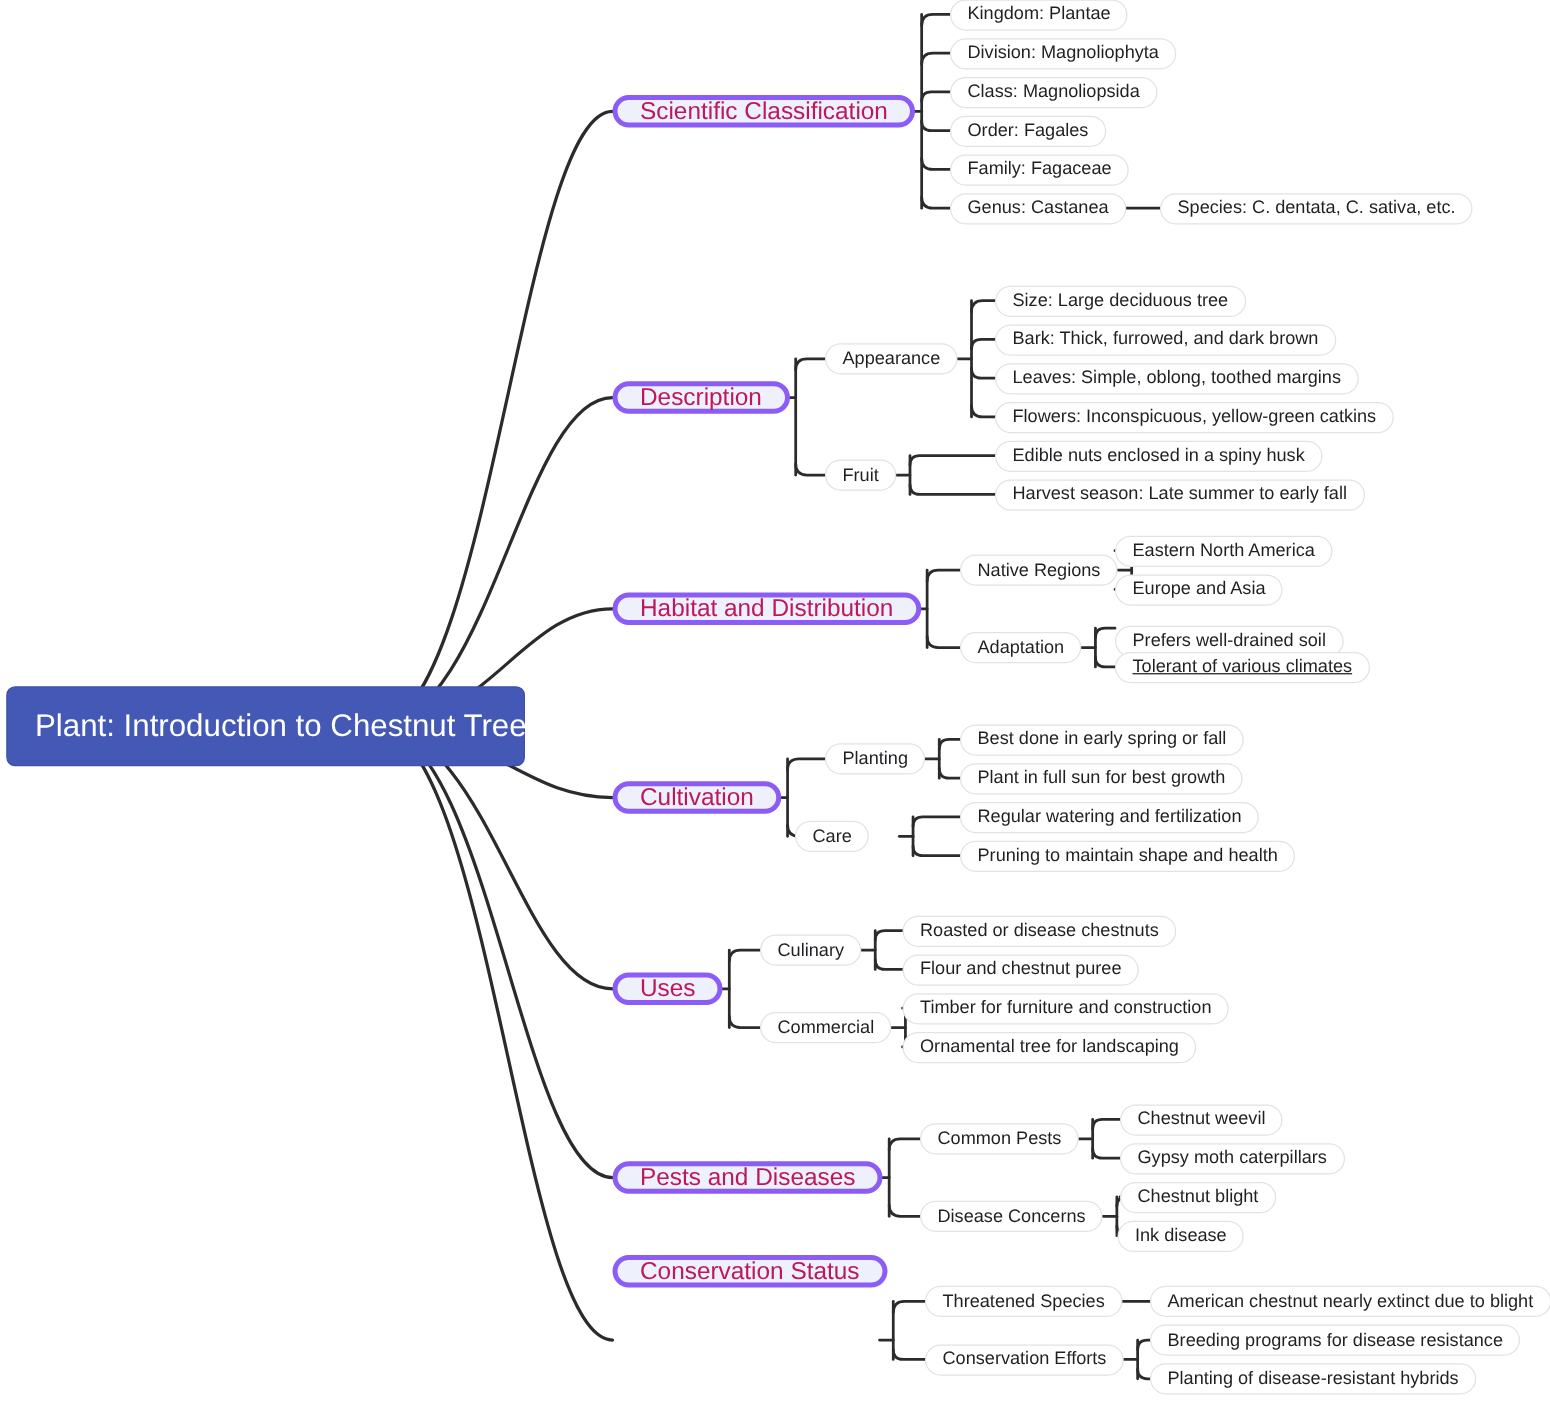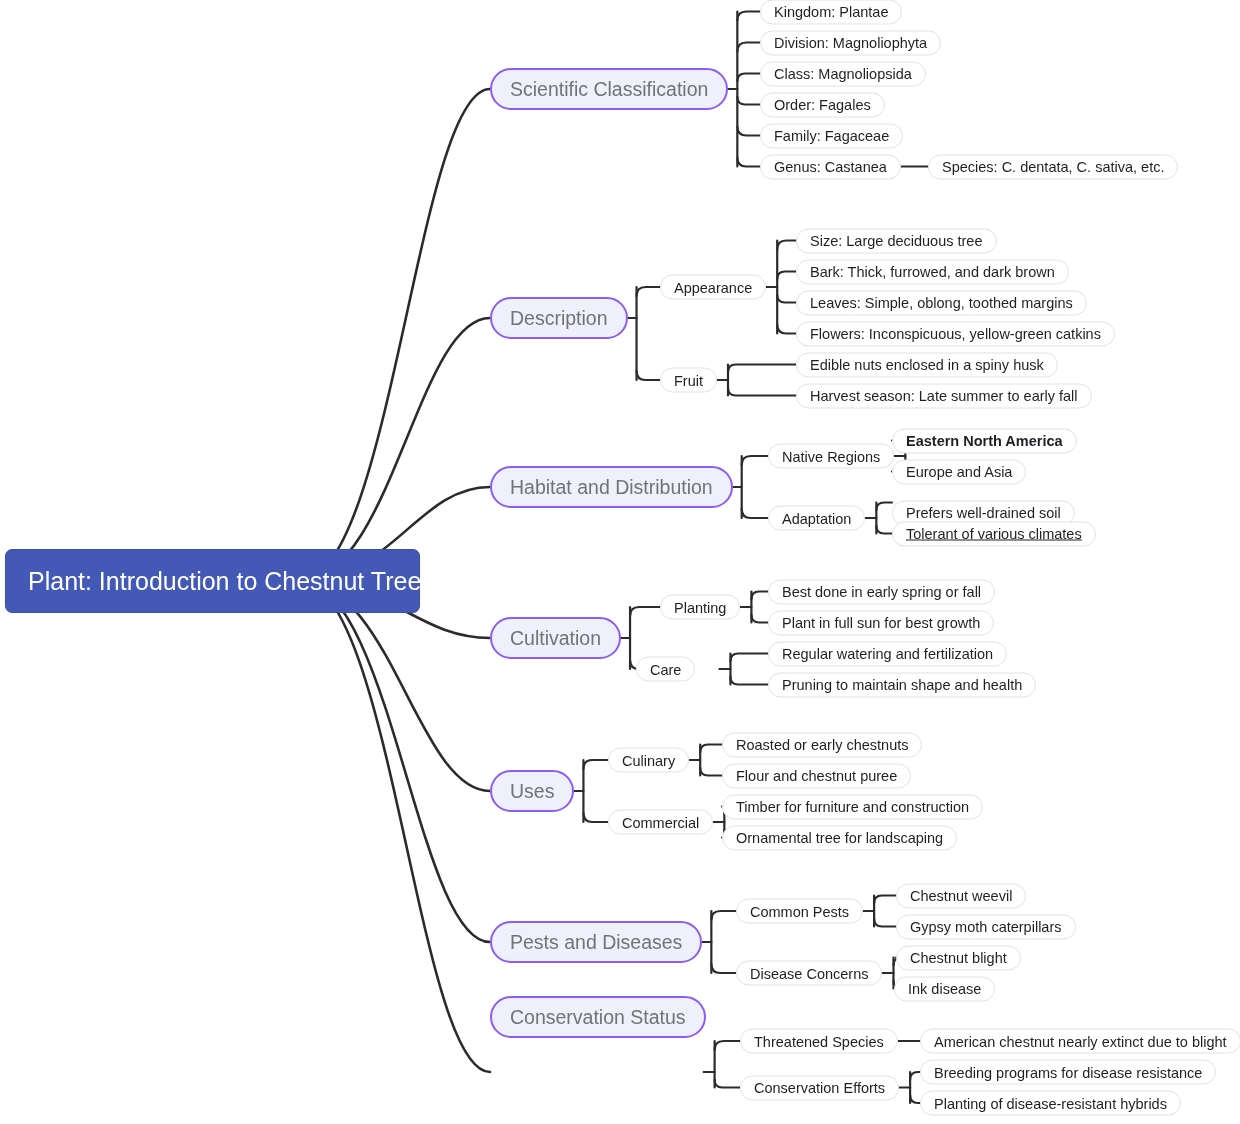--- a/index.html
+++ b/index.html
@@ -23,26 +23,26 @@
     background:#4458b5;
     color:#ffffff;
     border-radius:7px;
     font-size:25px;
     padding:0 22px;
     height:64px;
     border:1px solid #3d50a8;
   }
   .node.lvl1{
     background:#eef0fc;
-    color:#737373;
-    border:2px solid #8b5cf6;
+    color:#be185d;
+    border:4px solid #8b5cf6;
     border-radius:999px;
     font-size:19.5px;
     padding:0 18px;
-    height:42px;
+    height:26px;
   }
   .node.lvl2,.node.lvl3{
     background:#ffffff;
     color:#1f2023;
     border:1px solid #e2e2e4;
     border-radius:999px;
     font-size:14.5px;
     padding:0 13px;
     height:25px;
   }
@@ -154,35 +154,35 @@
       <div class="node lvl2" style="left: 660px; top: 287px;">Appearance</div>
       <div class="node lvl3" style="left: 796px; top: 240.5px;">Size: Large deciduous tree</div>
       <div class="node lvl3" style="left: 796px; top: 271.5px;">Bark: Thick, furrowed, and dark brown</div>
       <div class="node lvl3" style="left: 796px; top: 302.5px;">Leaves: Simple, oblong, toothed margins</div>
       <div class="node lvl3" style="left: 796px; top: 333.5px;">Flowers: Inconspicuous, yellow-green catkins</div>
       <div class="node lvl2" style="left: 660px; top: 380px;">Fruit</div>
       <div class="node lvl3" style="left: 796px; top: 364.5px;">Edible nuts enclosed in a spiny husk</div>
       <div class="node lvl3" style="left: 796px; top: 395.5px;">Harvest season: Late summer to early fall</div>
       <div class="node lvl1" style="left: 490px; top: 487px;">Habitat and Distribution</div>
       <div class="node lvl2" style="left: 768px; top: 456px;">Native Regions</div>
-      <div class="node lvl3" style="left: 892px; top: 440.5px; font-weight: bold;">Eastern North America</div>
+      <div class="node lvl3" style="left: 892px; top: 440.5px;">Eastern North America</div>
       <div class="node lvl3" style="left: 892px; top: 471.5px;">Europe and Asia</div>
       <div class="node lvl2" style="left: 768px; top: 518px;">Adaptation</div>
       <div class="node lvl3" style="left: 892px; top: 502.5px; margin-top: 10px;">Prefers well-drained soil</div>
       <div class="node lvl3" style="left: 892px; top: 533.5px; text-decoration: underline;">Tolerant of various climates</div>
       <div class="node lvl1" style="left: 490px; top: 638px;">Cultivation</div>
       <div class="node lvl2" style="left: 660px; top: 607px;">Planting</div>
       <div class="node lvl3" style="left: 768px; top: 591.5px;">Best done in early spring or fall</div>
       <div class="node lvl3" style="left: 768px; top: 622.5px;">Plant in full sun for best growth</div>
       <div class="node lvl2" style="left: 636px; top: 669px;">Care</div>
       <div class="node lvl3" style="left: 768px; top: 653.5px;">Regular watering and fertilization</div>
       <div class="node lvl3" style="left: 768px; top: 684.5px;">Pruning to maintain shape and health</div>
       <div class="node lvl1" style="left: 490px; top: 791px;">Uses</div>
       <div class="node lvl2" style="left: 608px; top: 760px;">Culinary</div>
-      <div class="node lvl3" style="left: 722px; top: 744.5px;">Roasted or early chestnuts</div>
+      <div class="node lvl3" style="left: 722px; top: 744.5px;">Roasted or disease chestnuts</div>
       <div class="node lvl3" style="left: 722px; top: 775.5px;">Flour and chestnut puree</div>
       <div class="node lvl2" style="left: 608px; top: 822px;">Commercial</div>
       <div class="node lvl3" style="left: 722px; top: 806.5px;">Timber for furniture and construction</div>
       <div class="node lvl3" style="left: 722px; top: 837.5px;">Ornamental tree for landscaping</div>
       <div class="node lvl1" style="left: 490px; top: 942px;">Pests and Diseases</div>
       <div class="node lvl2" style="left: 736px; top: 911px;">Common Pests</div>
       <div class="node lvl3" style="left: 896px; top: 895.5px;">Chestnut weevil</div>
       <div class="node lvl3" style="left: 896px; top: 926.5px;">Gypsy moth caterpillars</div>
       <div class="node lvl2" style="left: 736px; top: 973px;">Disease Concerns</div>
       <div class="node lvl3" style="left: 896px; top: 957.5px;">Chestnut blight</div>

